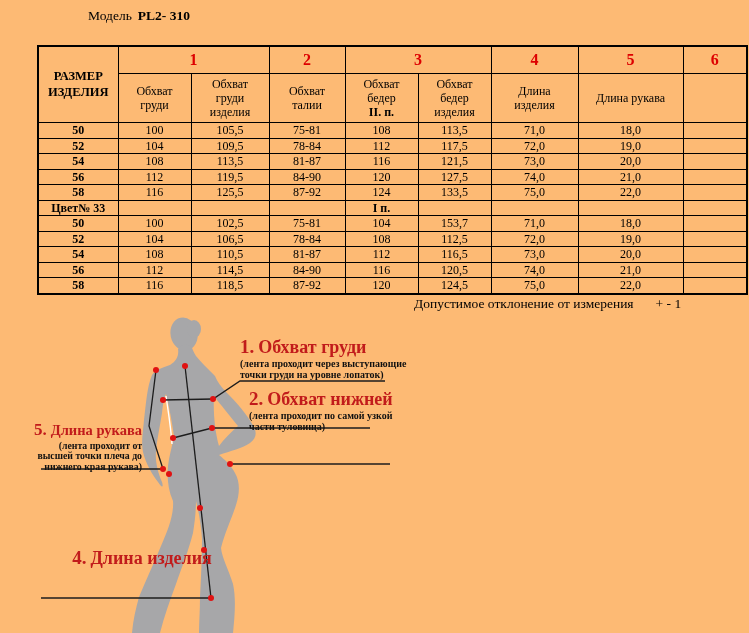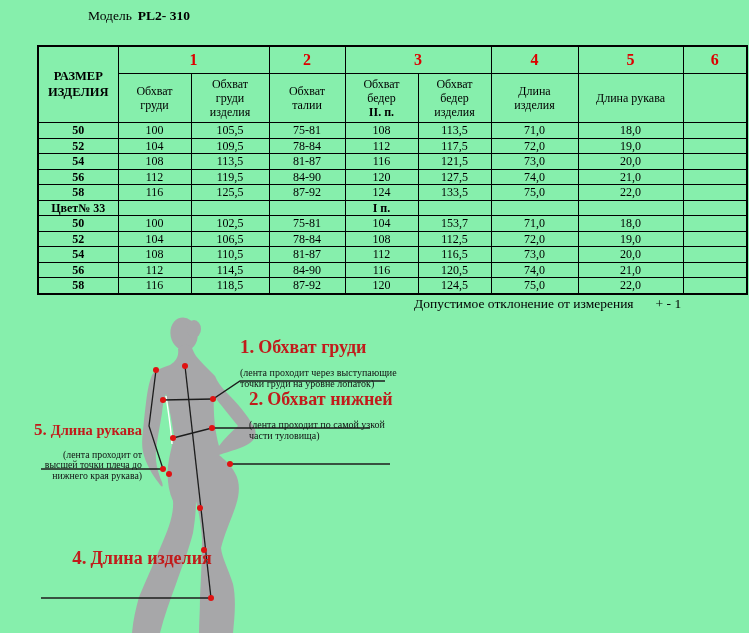--- a/index.html
+++ b/index.html
@@ -4,21 +4,21 @@
 <style>
   :root{
     --accent-red:#dd0000;
     --ann-red:#c11b1b;
     --dot-red:#e01212;
     --line-dark:#1c1c1c;
     --gray:#a7a7a9;
   }
   html,body{margin:0;padding:0;background:#fff;}
   .page{
-    position:relative;width:749px;height:633px;background:#86efac;overflow:hidden;
+    position:relative;width:749px;height:633px;background:#fdba74;overflow:hidden;
     font-family:"Liberation Serif","DejaVu Serif",serif;color:#000;
   }
   
   .doc-line{position:absolute;top:8px;font-size:13.5px;white-space:nowrap;}
   .doc-line .val{font-weight:bold;margin-left:6px;}
   
   table.size-table{
     position:absolute;left:37px;top:45px;width:709px;
     border-collapse:collapse;table-layout:fixed;
     border:2px solid #000;
@@ -39,21 +39,21 @@
   .note .tol{margin-left:22px;}
   
   svg.diagram{position:absolute;left:0;top:313px;}
   .sil{fill:var(--gray);fill-rule:evenodd;}
   .mline{stroke:var(--line-dark);stroke-width:1.3;fill:none;}
   .dot{fill:var(--dot-red);}
   .ann{position:absolute;}
   .ann-title{color:var(--ann-red);font-weight:bold;white-space:nowrap;}
   .ann-num{font-size:19px;margin-right:4px;}
   .ann-name{font-size:18px;}
-  .ann-desc{font-size:10px;font-weight:normal;line-height:1.06;margin-top:10px;color:#111;}
+  .ann-desc{font-size:10px;font-weight:bold;line-height:1.06;margin-top:1px;color:#111;}
   .ann-right{text-align:right;}
   .ann-center{text-align:center;}
   .ann-right .ann-num,.ann-right .ann-name{font-size:14.5px;}
   .ann-right .ann-num{font-size:17px;}
   .ann-right .ann-desc,.ann-center .ann-desc{font-size:9.8px;}
 </style>
 </head>
 <body>
 
 <div class="page">

